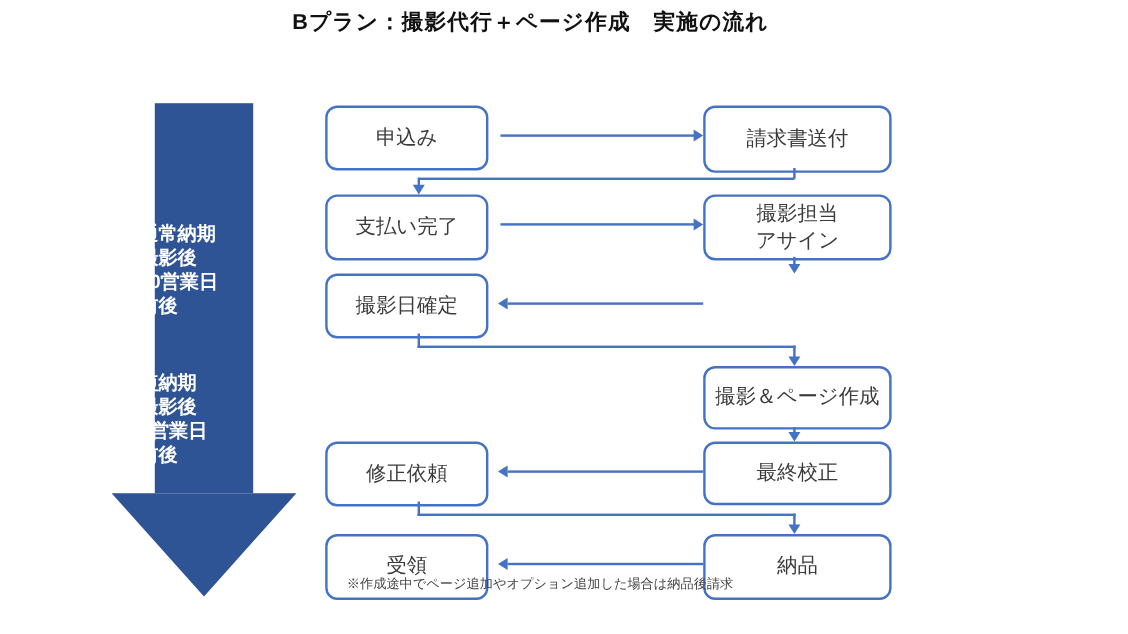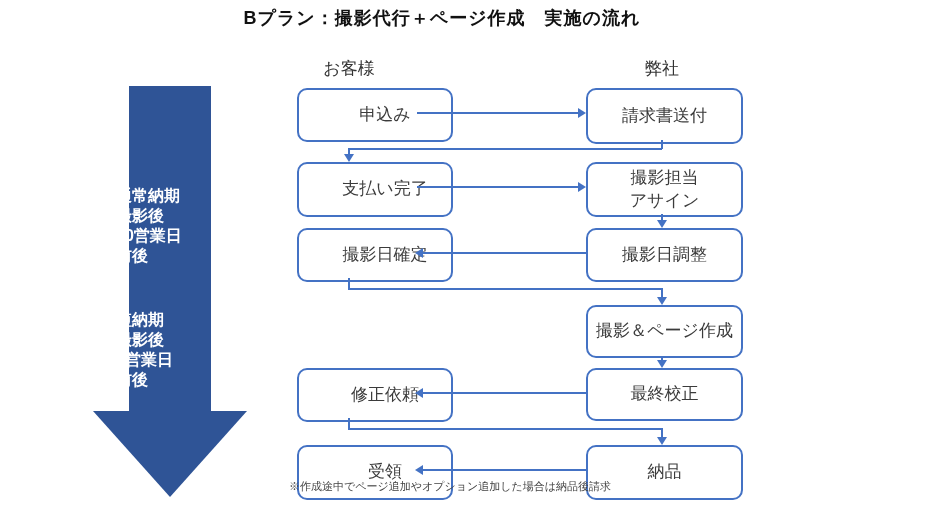--- a/index.html
+++ b/index.html
@@ -23,21 +23,21 @@
         border-top:86px solid var(--big-arrow);}
   .tblock{position:absolute;left:116px;width:108px;color:#fff;font-weight:bold;
           font-size:16px;line-height:20px;white-space:pre-line;}
   .t1{top:186px;}
   .t2{top:310px;}
 
   
   .box{position:absolute;background:#fff;border:2.2px solid var(--box-border);
        border-radius:10px;display:flex;align-items:center;justify-content:center;
        text-align:center;font-size:17px;color:#3b3b3b;line-height:1.3;white-space:pre-line;}
-  .bl{left:297px;width:132px;padding-left:20px;}
+  .bl{left:271px;width:132px;}
   .br{left:586px;width:153px;}
   .r1{top:88px;height:50px;}
   .r2{top:162px;height:51px;}
   .r3{top:228px;height:50px;}
   .r4{top:305px;height:49px;}
   .r5{top:368px;height:50px;}
   .r6{top:445px;height:51px;}
 
   
   .hline{position:absolute;height:2px;background:var(--connector);}
@@ -51,41 +51,38 @@
 
   .fn{position:absolute;left:289px;top:479px;font-size:11px;color:#444;}
 </style>
 </head>
 <body>
 
 <div class="slide">
 
   <h1 class="title">Bプラン：撮影代行＋ページ作成　実施の流れ</h1>
 
-  <div class="colhdr colhdr-customer">お客様</div>
-  <div class="colhdr colhdr-company">弊社</div>
 
   <div class="shaft"></div>
   <div class="head"></div>
   <div class="tblock t1">通常納期
 撮影後
 10営業日
 前後</div>
   <div class="tblock t2">短納期
 撮影後
 5営業日
 前後</div>
 
   <div class="box bl r1">申込み</div>
   <div class="box br r1" style="height:52px;">請求書送付</div>
   <div class="box bl r2">支払い完了</div>
   <div class="box br r2">撮影担当
 アサイン</div>
   <div class="box bl r3">撮影日確定</div>
-  <div class="box br r3">撮影日調整</div>
   <div class="box br r4">撮影＆ページ作成</div>
   <div class="box bl r5">修正依頼</div>
   <div class="box br r5" style="height:49px;text-align:center;">最終校正</div>
   <div class="box bl r6">受領</div>
   <div class="box br r6">納品</div>
 
   <div class="hline" style="left:417px;top:112px;width:162px;"></div>
   <div class="a-r" style="left:578px;top:108px;"></div>
 
   <div class="vline" style="left:661px;top:140px;height:9px;"></div>

